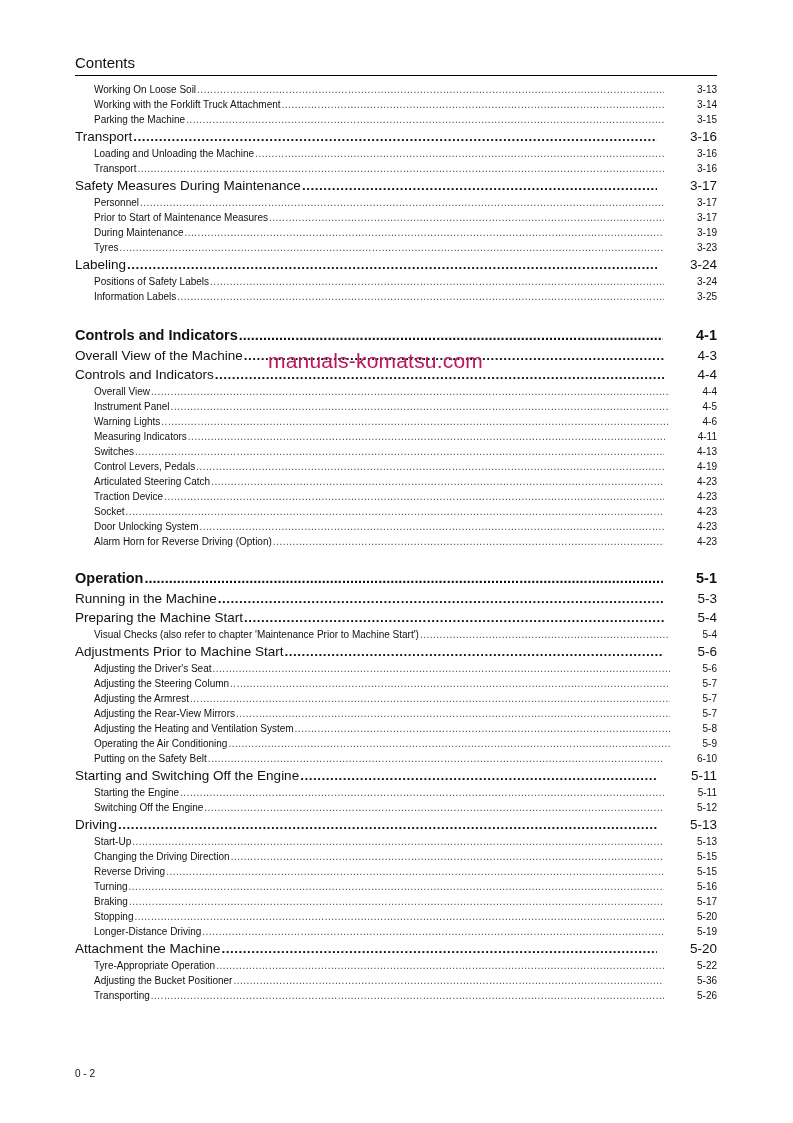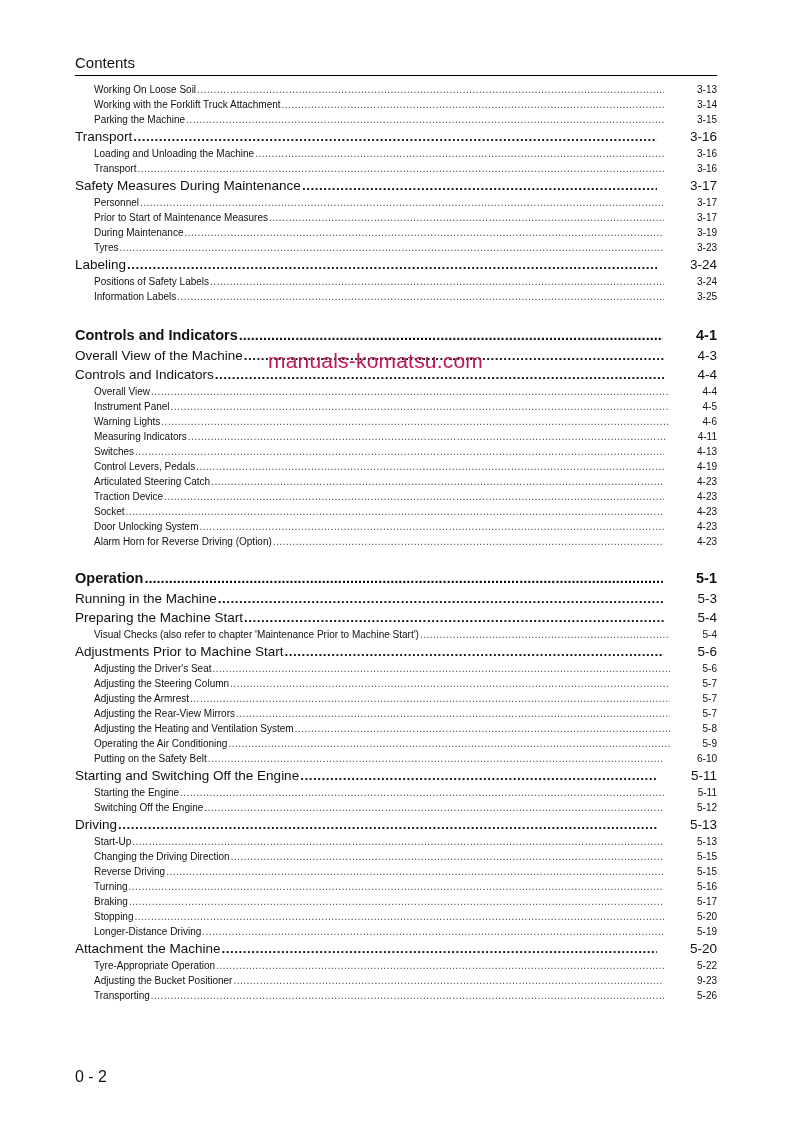--- a/index.html
+++ b/index.html
@@ -14,21 +14,21 @@
   .row .leader::after { content: "................................................................................................................................................................................................................................................................................................................................................................................................"; letter-spacing: 0.5px; }
   .row .page { flex: 0 0 auto; margin-left: 32px; }
   .lvl2 { padding-left: 19px; font-size: 10px; height: 15px; line-height: 15px; }
   .lvl2 .leader { color: #444; }
   .lvl1 { font-size: 13.5px; height: 19px; line-height: 19px; }
   .lvl1 .leader { font-weight: bold; }
   .lvl0 { font-size: 14.5px; font-weight: bold; height: 22px; line-height: 22px; }
   .lvl0 .leader::after { letter-spacing: 0; }
   .gap { height: 20px; }
   .gap-sm { height: 18px; }
-  .page-footer { position: absolute; left: 75px; top: 1068px; font-size: 16px; }
+  .page-footer { position: absolute; left: 75px; top: 1068px; font-size: 10px; }
   .watermark { position: absolute; left: 268px; top: 349px; font-size: 21px; color: #be185d;
                background: transparent; letter-spacing: 0.2px; }
 </style>
 </head>
 <body>
 
 <div class="page-header">Contents</div>
 <div class="header-rule"></div>
 
 <div class="toc">
@@ -300,21 +300,21 @@
       <span class="page">5-20</span>
     </div>
   <div class="row lvl2">
       <span class="title">Tyre-Appropriate Operation</span>
       <span class="leader"></span>
       <span class="page">5-22</span>
     </div>
   <div class="row lvl2">
       <span class="title">Adjusting the Bucket Positioner</span>
       <span class="leader"></span>
-      <span class="page">9-23</span>
+      <span class="page">5-36</span>
     </div>
   <div class="row lvl2">
       <span class="title">Transporting</span>
       <span class="leader"></span>
       <span class="page">5-26</span>
     </div>
 </div>
 
 <div class="watermark">manuals-komatsu.com</div>
 

